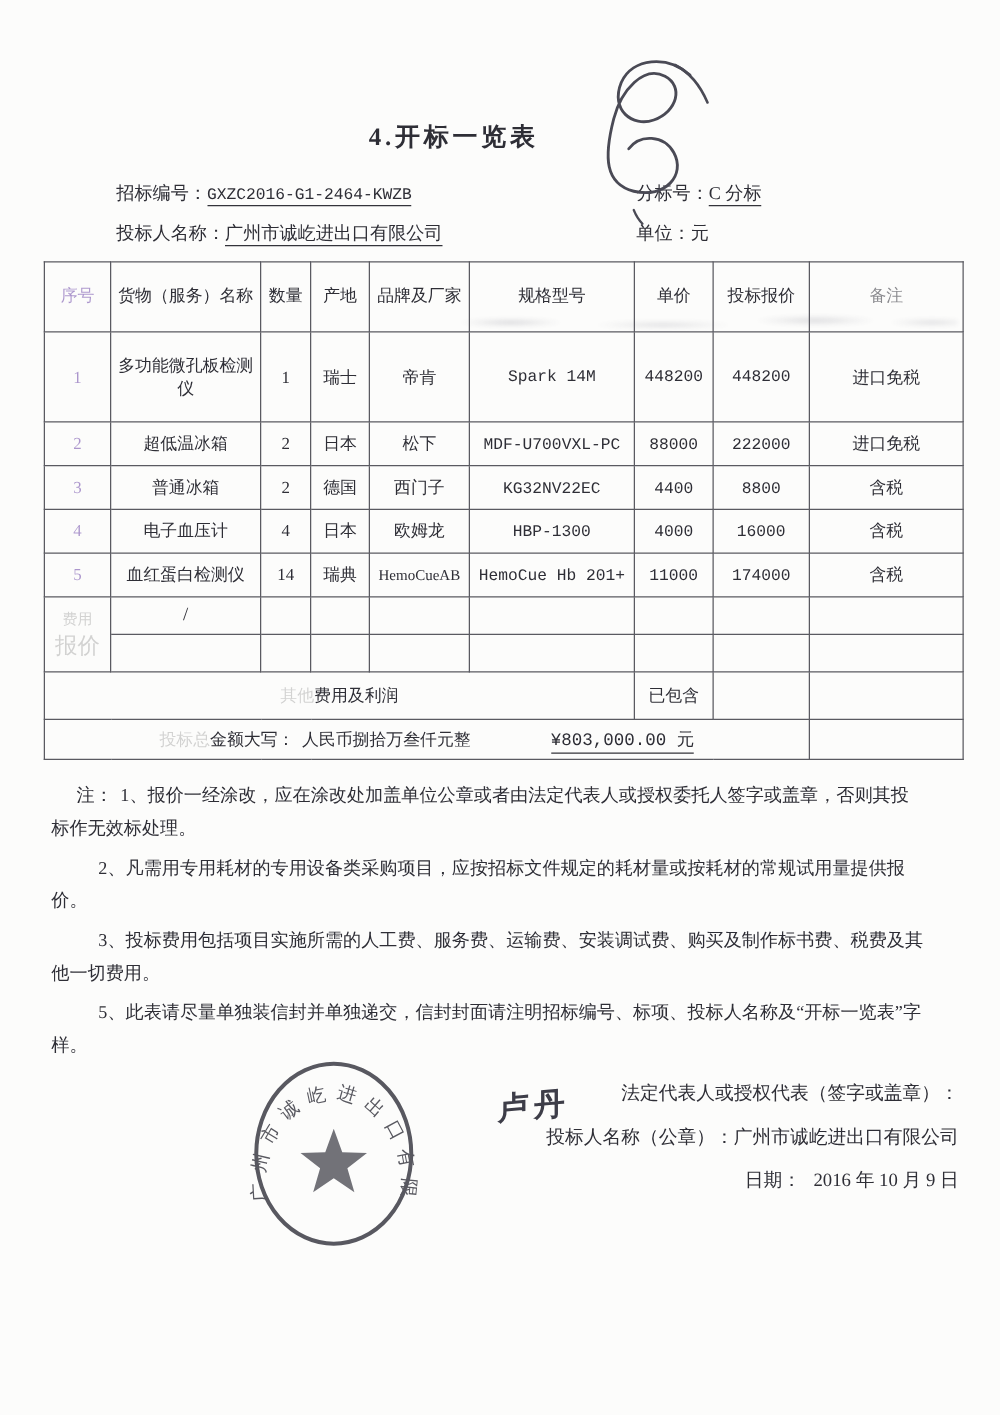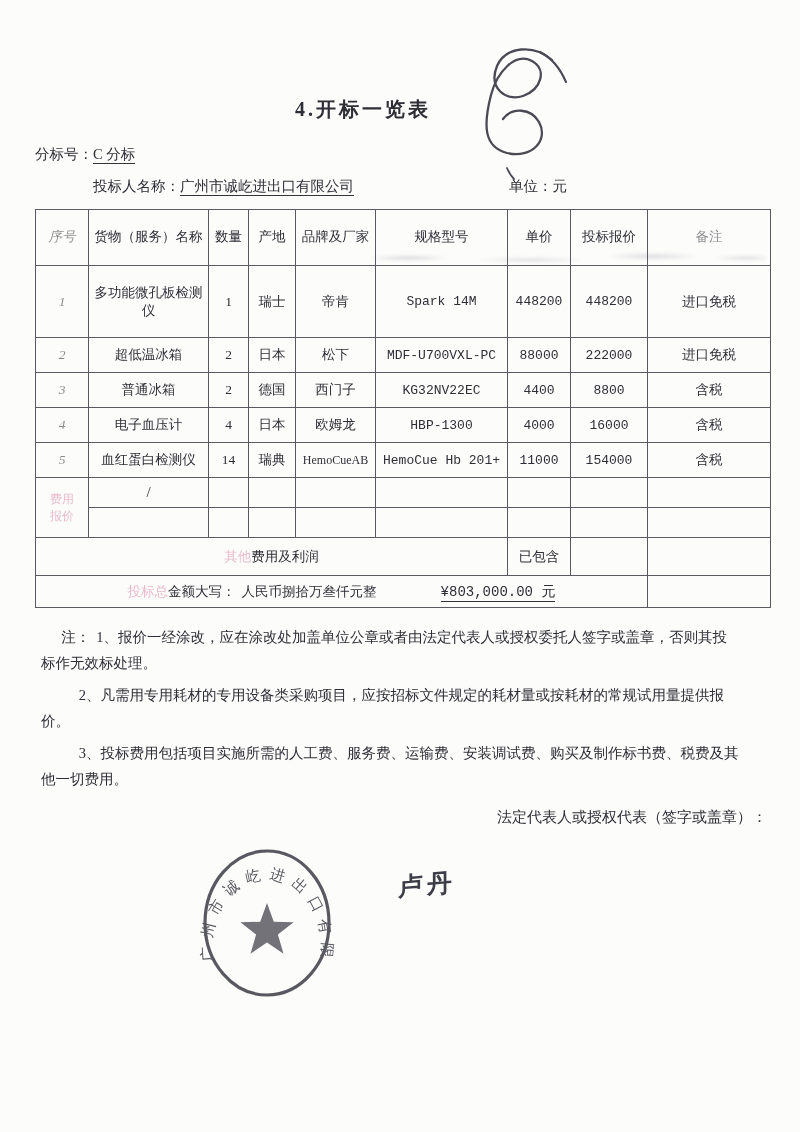--- a/index.html
+++ b/index.html
@@ -34,22 +34,22 @@
     text-align:center;vertical-align:middle;
     padding:2px 3px;overflow:hidden;
   }
   table.bid th{font-weight:normal;line-height:1.7;}
   tr.hdr-row{height:56px;}
   tr.r-tall{height:72px;}
   tr.r-med{height:35px;}
   tr.r-sub{height:30px;}
   tr.r-fee{height:38px;}
   tr.r-amt{height:32px;}
-  .ghost{color:#000000;opacity:.45;font-style:italic;}
-  .ghost2{color:#be185d;opacity:.3;}
+  .ghost{color:#4c1d95;opacity:.45;}
+  .ghost2{color:#737373;opacity:.3;}
   td.slash-cell{text-align:left;padding-left:16px;font-size:15px;}
   td.left-cell{text-align:left;padding-left:8px;}
   .amt-words{margin-left:6px;margin-top:38px;}
   .amt-fig{margin-left:64px;}
 
   .notes{margin-top:16px;width:706px;font-size:14.5px;line-height:1.82;}
   .notes p{margin:0 0 5px 0;padding-left:6px;}
   .notes p.ind{text-indent:2.6em;}
   .note-prefix{margin-right:6px;margin-left:1.4em;}
 
@@ -91,20 +91,23 @@
   </svg>
 
   <div class="smudge"></div>
 
   <div class="content">
 
     <h1 class="doc-title">4.开标一览表</h1>
 
     <div class="hdr">
       <div class="hdr-line">
+        <div class="hdr-left">
+          <span>招标编号：</span><span class="u mono">GXZC2016-G1-2464-KWZB</span>
+        </div>
         <div class="hdr-right">
           <span>分标号：</span><span class="u">C 分标</span>
         </div>
       </div>
       <div class="hdr-line">
         <div class="hdr-left">
           <span>投标人名称：</span><span class="u">广州市诚屹进出口有限公司</span>
         </div>
         <div class="hdr-right">
           <span>单位：</span><span>元</span>
@@ -181,27 +184,27 @@
         <td>含税</td>
       </tr>
       <tr class="r-med">
         <td class="ghost">5</td>
         <td>血红蛋白检测仪</td>
         <td>14</td>
         <td>瑞典</td>
         <td style="font-size:12px">HemoCueAB</td>
         <td class="mono">HemoCue Hb 201+</td>
         <td class="mono">11000</td>
-        <td class="mono">154000</td>
+        <td class="mono">174000</td>
         <td>含税</td>
       </tr>
       <tr class="r-sub">
         <td rowspan="2">
           <div class="ghost2" style="font-size:12px">费用</div>
-          <div class="ghost2" style="font-size:12px">报价</div>
+          <div class="ghost2" style="font-size:18px">报价</div>
         </td>
         <td class="slash-cell">/</td>
         <td></td>
             <td></td>
             <td></td>
         <td></td>
             <td></td>
             <td></td>
         <td></td>
       </tr>
@@ -229,25 +232,32 @@
         </td>
         <td></td>
       </tr>
     </tbody>
       </table>
 
     <div class="notes">
       <p><span class="note-prefix">注：</span><span>1、报价一经涂改，应在涂改处加盖单位公章或者由法定代表人或授权委托人签字或盖章，否则其投标作无效标处理。</span></p>
       <p class="ind">2、凡需用专用耗材的专用设备类采购项目，应按招标文件规定的耗材量或按耗材的常规试用量提供报价。</p>
       <p class="ind">3、投标费用包括项目实施所需的人工费、服务费、运输费、安装调试费、购买及制作标书费、税费及其他一切费用。</p>
+      <p class="ind">5、此表请尽量单独装信封并单独递交，信封封面请注明招标编号、标项、投标人名称及“开标一览表”字样。</p>
     </div>
 
     <div class="footer">
       <div>
         <span>法定代表人或授权代表（签字或盖章）：</span>
+      </div>
+      <div>
+        <span>投标人名称（公章）：</span><span>广州市诚屹进出口有限公司</span>
+      </div>
+      <div>
+        <span>日期：</span><span style="margin-left:10px">2016 年 10 月 9 日</span>
       </div>
     </div>
 
   </div>
 
   <span class="signature">卢丹</span>
 
   <svg class="seal-svg" width="146" height="164" viewBox="0 0 146 164" style="overflow:visible">
     <ellipse cx="70" cy="82" rx="62" ry="72" fill="none" stroke="#3c3c45" stroke-width="3.2"></ellipse>
     <polygon points="70,62 76.8,80.7 96.6,81.3 80.9,93.6 86.5,112.7 70,101.5 53.5,112.7 59.1,93.6 43.4,81.3 63.2,80.7" fill="#3d3d47" opacity="0.85"></polygon>

